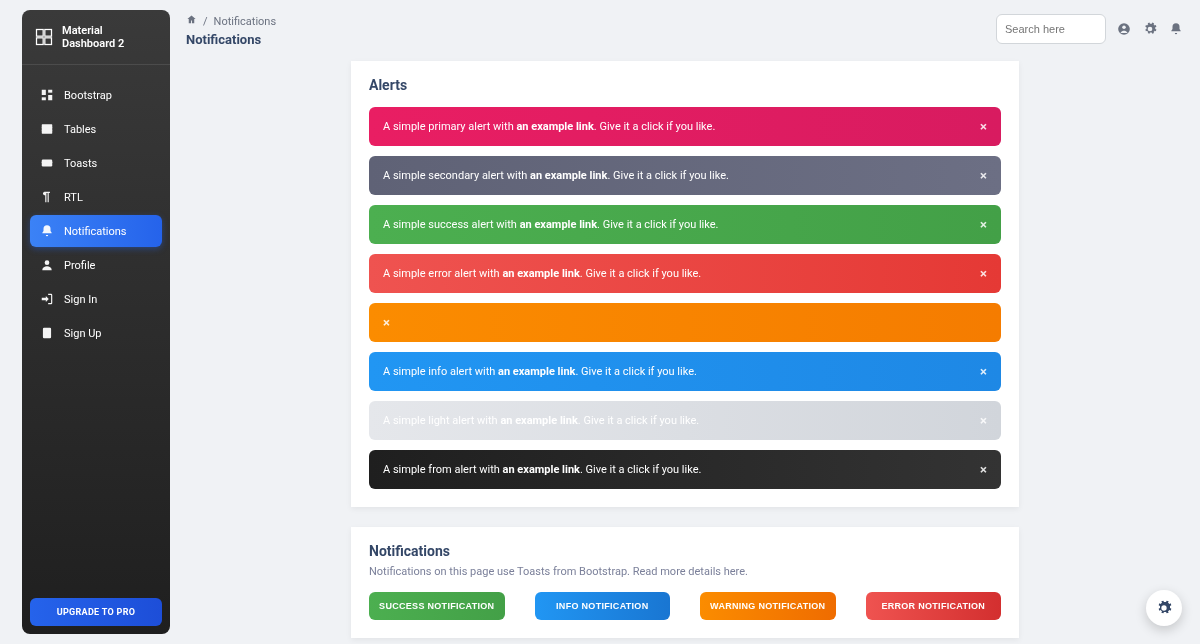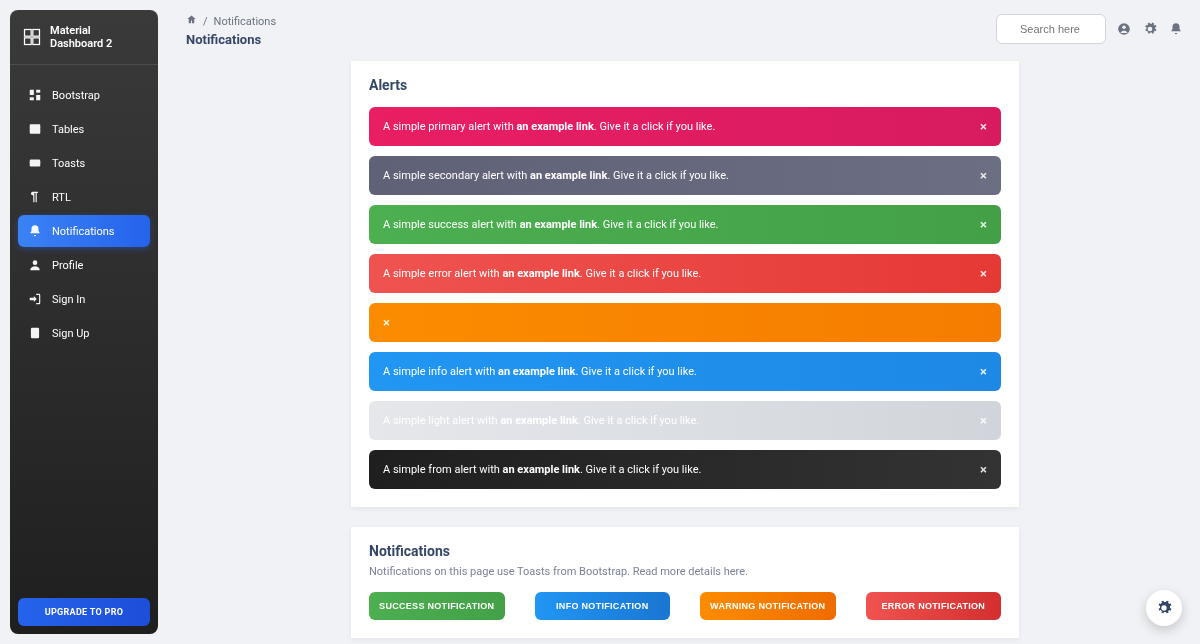--- a/index.html
+++ b/index.html
@@ -8,21 +8,21 @@
   background: #f0f2f5;
   width: 1200px;
   height: 644px;
   overflow: hidden;
   position: relative;
 }
 
 
 .sidebar {
   position: absolute;
-  left: 10px;
+  left: 22px;
   top: 10px;
   bottom: 10px;
   width: 148px;
   background: linear-gradient(180deg, #3a3a3a 0%, #1f1f1f 100%);
   border-radius: 8px;
   display: flex;
   flex-direction: column;
   overflow: hidden;
 }
 .brand {
@@ -108,21 +108,21 @@
   display: flex;
   align-items: center;
   gap: 10px;
 }
 .search {
   width: 110px;
   height: 30px;
   border: 1px solid #d2d6da;
   border-radius: 6px;
   background: #fff;
-  padding: 0 23px;
+  padding: 0 8px;
   font-size: 11px;
   color: #6b7280;
 }
 .top-icon { width: 16px; height: 16px; display:flex; align-items:center; justify-content:center; cursor:pointer; }
 .top-icon svg { width: 14px; height: 14px; fill: #6b7280; }
 
 
 .card {
   background: #fff;
   border-radius: 0;

